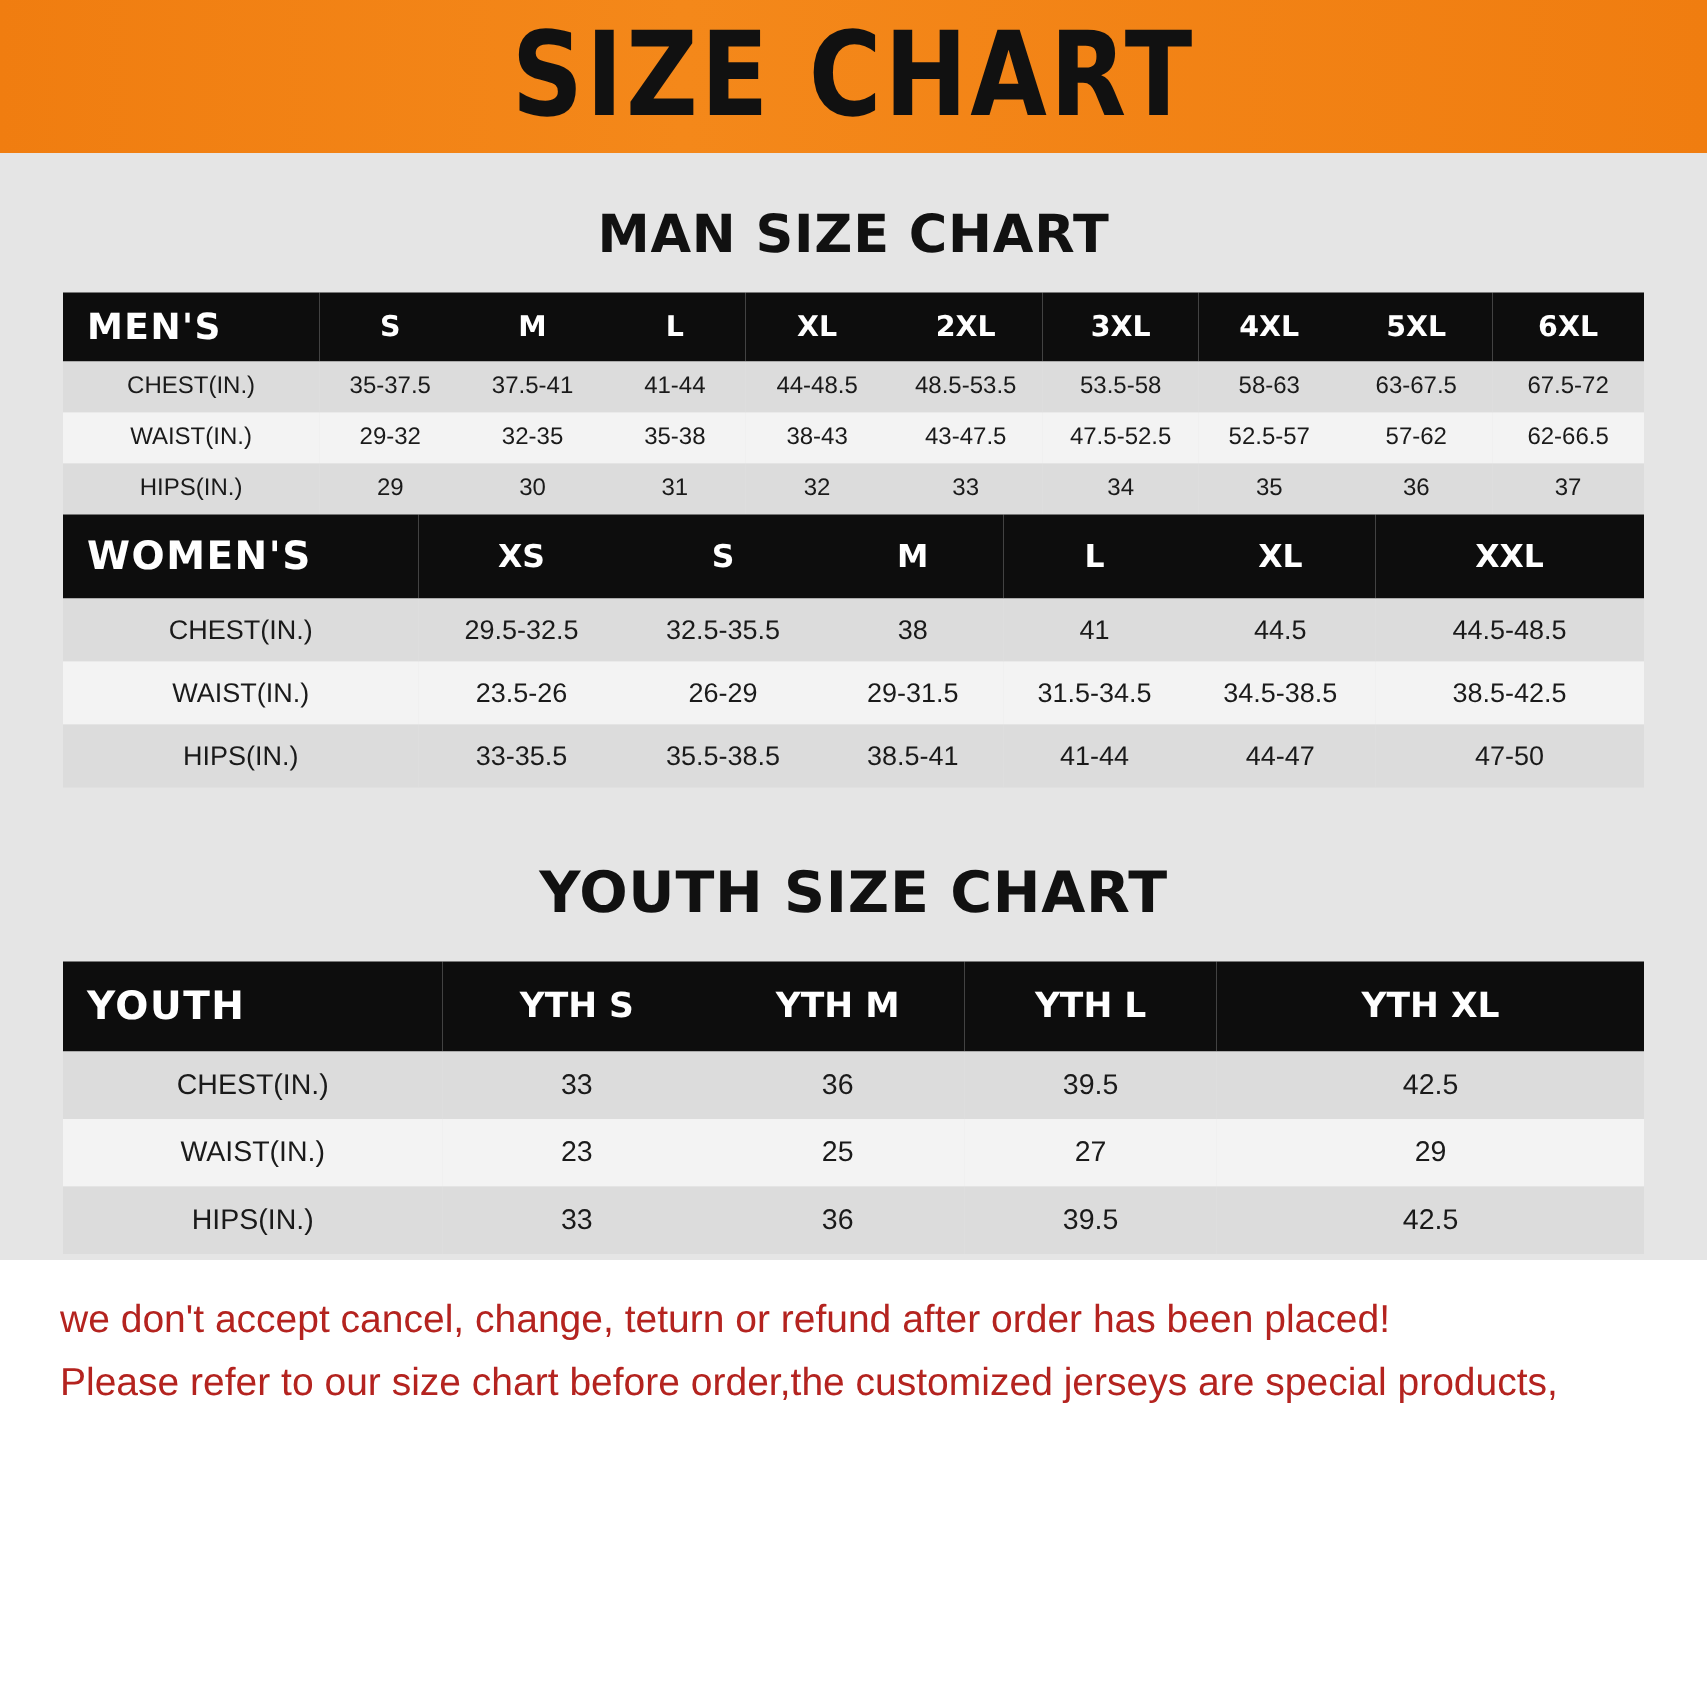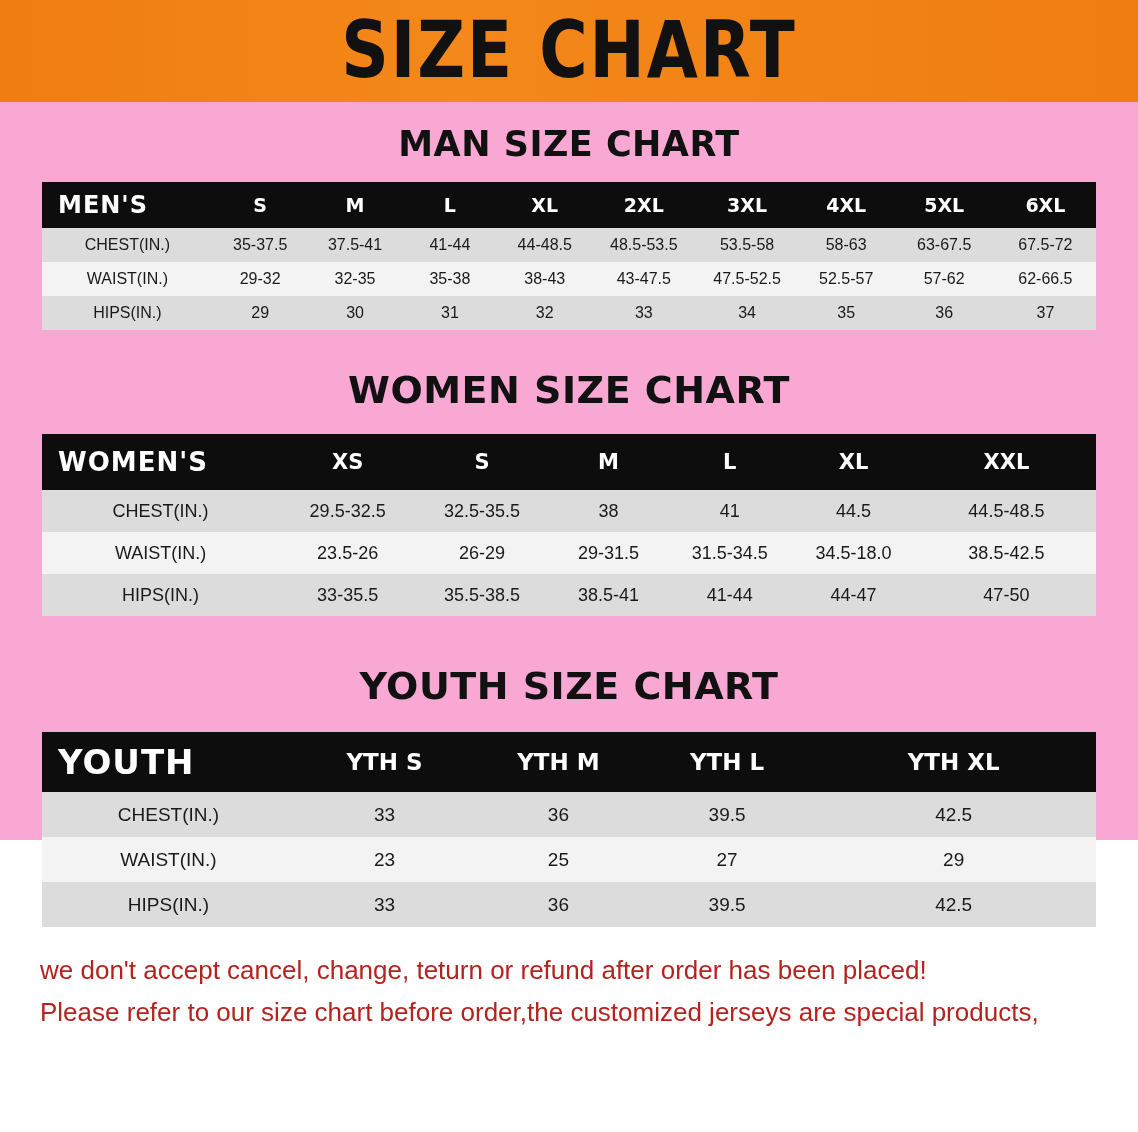--- a/index.html
+++ b/index.html
@@ -10,21 +10,21 @@
     width: 1138px;
     height: 1132px;
     background: #ffffff;
     font-family: "Liberation Sans", sans-serif;
     overflow: hidden;
   }
   .page {
     position: relative;
     width: 1138px;
     height: 840px;
-    background: #f9a8d4;
+    background: #e5e5e5;
   }
 
   
   .banner {
     height: 102px;
     background: linear-gradient(to right, #f07d10 0%, #f4881a 40%, #f07d10 100%);
     display: flex;
     align-items: center;
     justify-content: center;
   }
@@ -40,21 +40,21 @@
 
   
   .section-heading {
     text-align: center;
     font-family: "DejaVu Sans", sans-serif;
     font-weight: 700;
     font-size: 35px;
     color: #111111;
     letter-spacing: 0.5px;
   }
-  .heading-man    { margin-top: 22px; margin-bottom: 18px; }
+  .heading-man    { margin-top: 35px; margin-bottom: 18px; }
   .heading-women  { margin-top: 38px; margin-bottom: 22px; font-size: 38px; }
   .heading-youth  { margin-top: 48px; margin-bottom: 24px; font-size: 38px; }
 
   
   .table-wrap {
     margin: 0 42px;
   }
   table.size-table {
     width: 100%;
     border-collapse: collapse;
@@ -99,21 +99,21 @@
   .men-table tbody td { height: 34px; font-size: 16px; }
   .men-table tbody td.label-cell { font-size: 16px; }
 
   
   .women-table thead th { font-size: 21px; height: 56px; }
   .women-table thead th.corner { font-size: 26px; }
   .women-table tbody td { height: 42px; font-size: 18px; }
 
   
   .youth-table thead th { font-size: 23px; height: 60px; }
-  .youth-table thead th.corner { font-size: 34px; margin-top: 28px; }
+  .youth-table thead th.corner { font-size: 26px; margin-top: 28px; }
   .youth-table tbody td { height: 45px; font-size: 19px; }
 
   
   .footer-note {
     margin: 22px 40px 0 40px;
     color: #b4231f;
     font-family: "Liberation Sans", sans-serif;
     font-size: 26px;
     line-height: 1.62;
     text-align: left;
@@ -191,21 +191,20 @@
           <td>33</td>
           <td>34</td>
           <td>35</td>
           <td>36</td>
           <td>37</td>
         </tr>
       </tbody>
     </table>
   </div>
 
-  <div class="section-heading heading-women">WOMEN SIZE CHART</div>
   <div class="table-wrap">
     <table class="size-table women-table">
       <colgroup>
         <col style="width:22.5%">
         <col style="width:13.0%">
           <col style="width:12.5%">
           <col style="width:11.5%">
         <col style="width:11.5%">
           <col style="width:12.0%">
           <col style="width:17.0%">
@@ -230,21 +229,21 @@
           <td>41</td>
           <td>44.5</td>
           <td>44.5-48.5</td>
         </tr>
         <tr class="row-light">
           <td class="label-cell">WAIST(IN.)</td>
           <td>23.5-26</td>
           <td>26-29</td>
           <td>29-31.5</td>
           <td>31.5-34.5</td>
-          <td>34.5-18.0</td>
+          <td>34.5-38.5</td>
           <td>38.5-42.5</td>
         </tr>
         <tr class="row-shade">
           <td class="label-cell">HIPS(IN.)</td>
           <td>33-35.5</td>
           <td>35.5-38.5</td>
           <td>38.5-41</td>
           <td>41-44</td>
           <td>44-47</td>
           <td>47-50</td>

